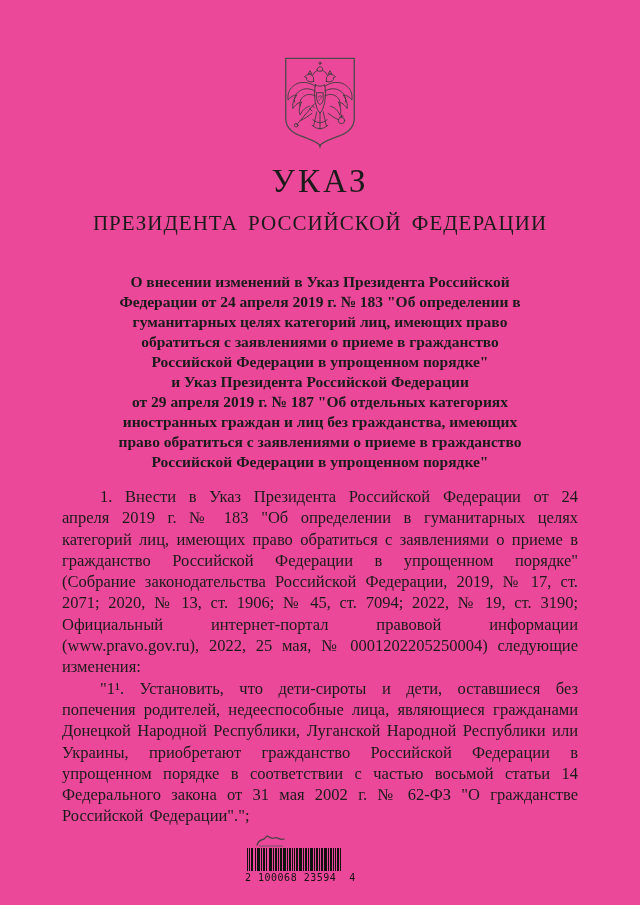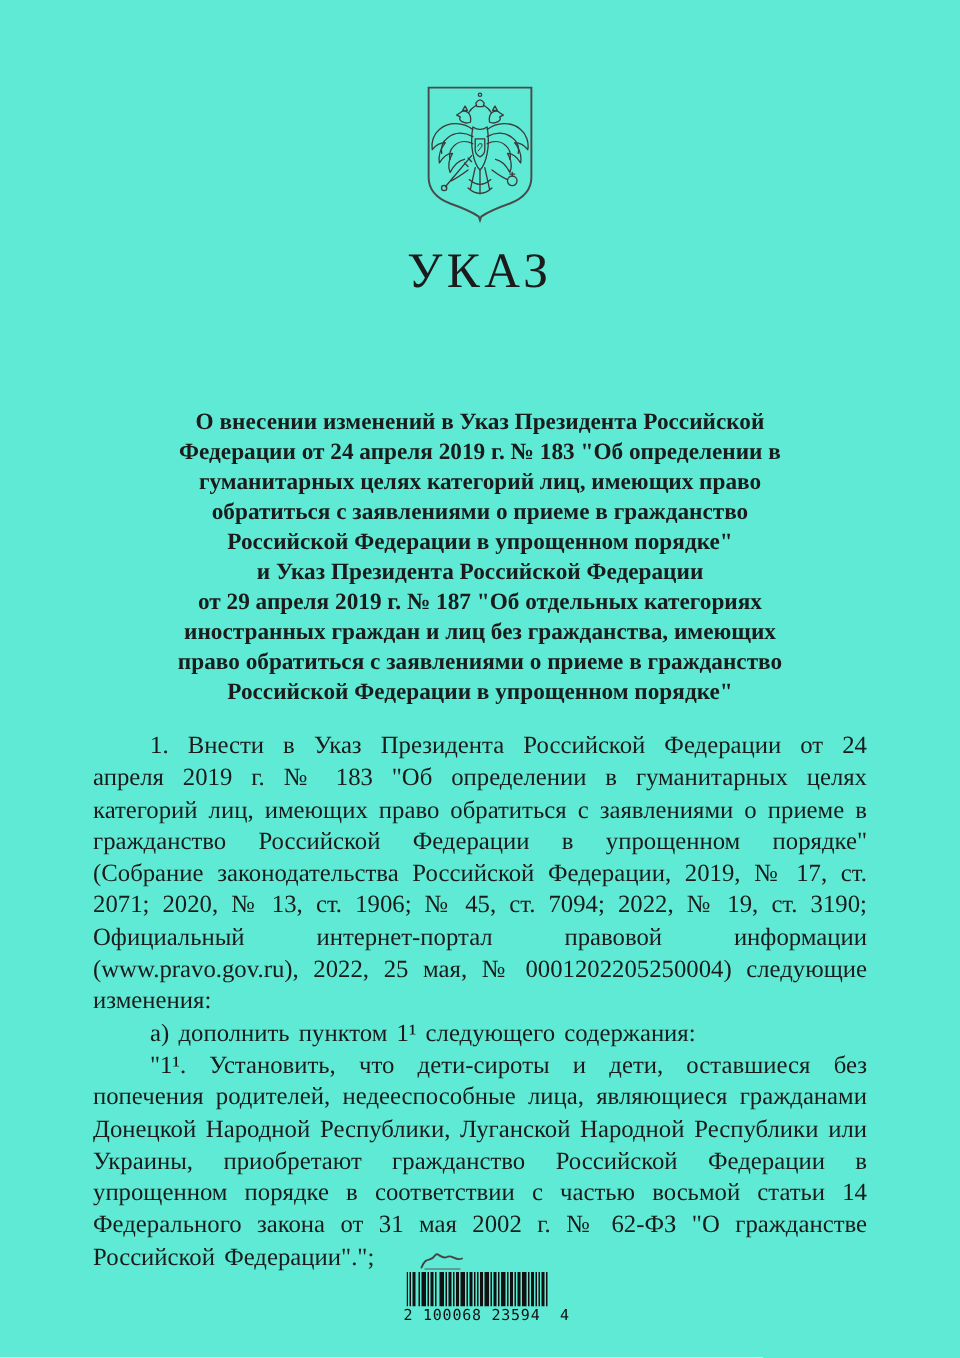--- a/index.html
+++ b/index.html
@@ -1,20 +1,20 @@
 <!DOCTYPE html>
 <html><head>
 <meta charset="utf-8">
 <style>
   html, body { margin: 0; padding: 0; background: #ffffff; }
   .page {
     position: relative;
     width: 640px;
     height: 905px;
-    background: #5eead4;
+    background: #ec4899;
     color: #1b1b1b;
     font-family: "Liberation Serif", serif;
     overflow: hidden;
   }
   .emblem {
     position: absolute;
     top: 56px;
     left: 50%;
     transform: translateX(-50%);
     width: 80px;
@@ -65,21 +65,20 @@
     text-align: justify;
     word-spacing: 2px;
     font-family: Liberation Serif, serif;
   }
   .body-text p { margin: 0; text-indent: 38px; }
   .barcode-block {
     position: absolute;
     top: 833px;
     left: 243px;
     width: 110px;
-    margin-left: 24px;
   }
   .squiggle { display: block; margin-left: 10px; width: 40px; height: 15px; }
   .bars { display: block; margin-left: 4px; width: 95px; height: 23px; }
   .barcode-digits {
     margin-top: 1px;
     margin-left: 2px;
     font-family: "DejaVu Sans Mono", monospace;
     font-size: 10px;
     letter-spacing: 0.5px;
     white-space: pre;
@@ -114,35 +113,35 @@
         <circle cx="20" cy="87" r="2.2"></circle>
         <path d="M40 62 l3 3 M37 66 l3 3"></path>
         <circle cx="77" cy="81" r="4"></circle>
         <path d="M77 77 V74 M75 75.5 H79 M60 72 Q68 78 73 80"></path>
         <path d="M40 72 Q32 78 26 81"></path>
       </g>
     </svg>
   </div>
 
   <h1 class="doc-type">УКАЗ</h1>
+  <h2 class="issuer">ПРЕЗИДЕНТА РОССИЙСКОЙ ФЕДЕРАЦИИ</h2>
 
   <div class="subject">О внесении изменений в Указ Президента Российской
 Федерации от 24 апреля 2019 г. № 183 "Об определении в
 гуманитарных целях категорий лиц, имеющих право
 обратиться с заявлениями о приеме в гражданство
 Российской Федерации в упрощенном порядке"
 и Указ Президента Российской Федерации
 от 29 апреля 2019 г. № 187 "Об отдельных категориях
 иностранных граждан и лиц без гражданства, имеющих
 право обратиться с заявлениями о приеме в гражданство
 Российской Федерации в упрощенном порядке"</div>
 
   <div class="body-text">
     <p>1. Внести в Указ Президента Российской Федерации от 24 апреля 2019 г. № 183 "Об определении в гуманитарных целях категорий лиц, имеющих право обратиться с заявлениями о приеме в гражданство Российской Федерации в упрощенном порядке" (Собрание законодательства Российской Федерации, 2019, № 17, ст. 2071; 2020, № 13, ст. 1906; № 45, ст. 7094; 2022, № 19, ст. 3190; Официальный интернет-портал правовой информации (www.pravo.gov.ru), 2022, 25 мая, № 0001202205250004) следующие изменения:</p>
-    <p>а) дополнить пунктом 1¹ следующего содержания:</p>
     <p>"1¹. Установить, что дети-сироты и дети, оставшиеся без попечения родителей, недееспособные лица, являющиеся гражданами Донецкой Народной Республики, Луганской Народной Республики или Украины, приобретают гражданство Российской Федерации в упрощенном порядке в соответствии с частью восьмой статьи 14 Федерального закона от 31 мая 2002 г. № 62-ФЗ "О гражданстве Российской Федерации".";</p>
   </div>
 
   <div class="barcode-block">
     <svg class="squiggle" viewBox="0 0 40 15">
       <path d="M4 12 C7 4 10 9 13 4 C15 1 17 7 21 5 C24 3 27 8 31 6" fill="none" stroke="#444" stroke-width="1.3" stroke-linecap="round"></path>
       <path d="M6 13 H30" fill="none" stroke="#555" stroke-width="0.8"></path>
     </svg>
     <svg class="bars" viewBox="0 0 95 24" preserveAspectRatio="none">
       <g fill="#111">

